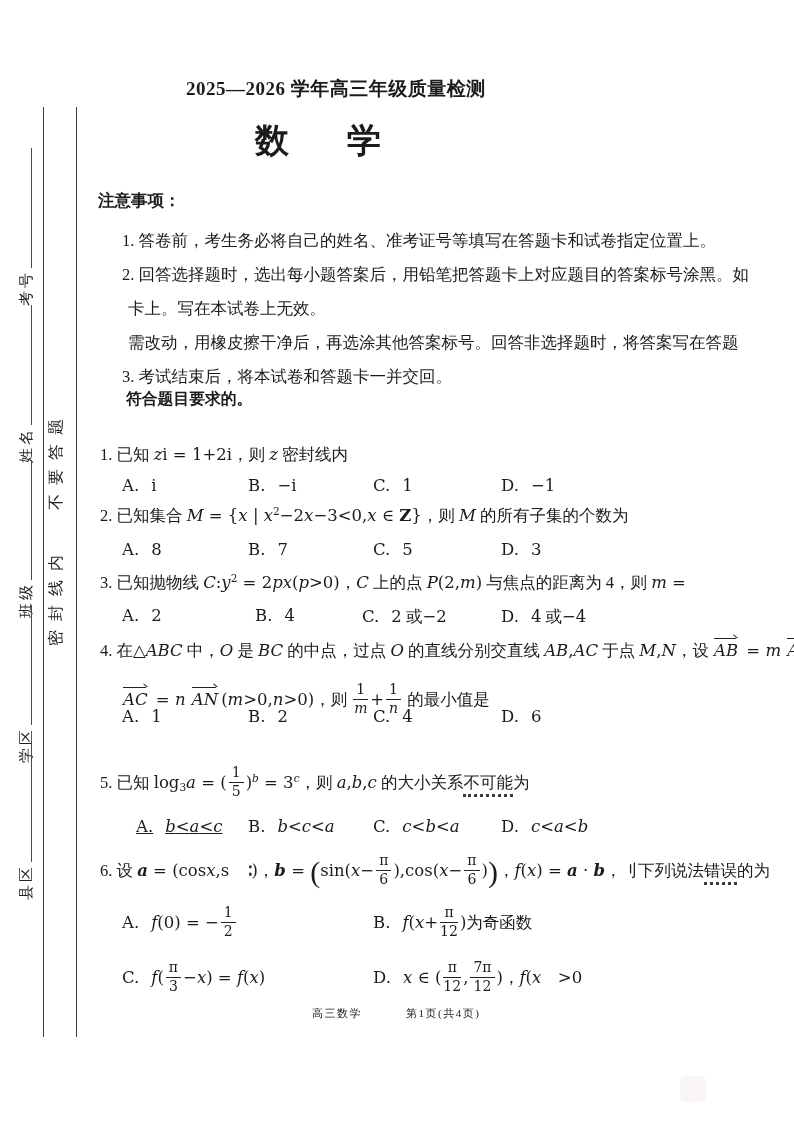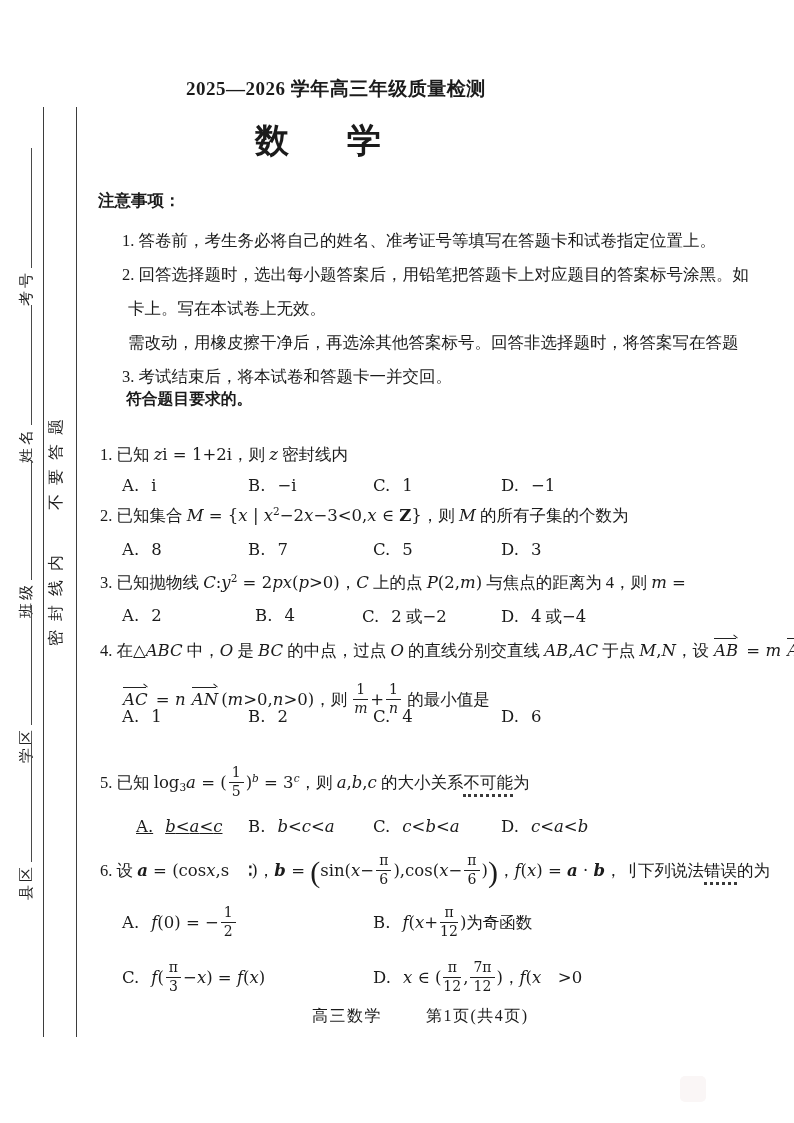--- a/index.html
+++ b/index.html
@@ -50,21 +50,21 @@
   sup.it,sub.it{font-style:italic;}
   .frac{display:inline-block;text-align:center;vertical-align:-0.55em;line-height:1.05;font-size:14px;margin:0 2px;}
   .fn{display:block;border-bottom:1.2px solid #222;padding:0 3px 1px;}
   .fd{display:block;padding-top:1px;}
   .vec{font-family:"DejaVu Serif",serif;font-style:italic;position:relative;margin:0 3px 0 1px;}
   .vec::before{content:"";position:absolute;top:-3px;left:0;right:2px;border-top:1.2px solid #222;}
   .vec::after{content:"";position:absolute;top:-5.5px;right:0;width:5px;border-top:1.2px solid #222;transform:rotate(38deg);}
   .big{font-size:30px;line-height:0;vertical-align:-6px;font-weight:400;}
   .emdot{border-bottom:3px dotted #3a3a3a;padding-bottom:1.5px;}
   
-  .foot{left:312px;top:1006px;font-size:16px;letter-spacing:1.5px;white-space:nowrap;}
+  .foot{left:312px;top:1006px;font-size:11px;letter-spacing:1.5px;white-space:nowrap;}
   .foot .gap{display:inline-block;width:44px;}
   .stain{left:680px;top:1076px;width:26px;height:26px;background:#faf6f6;border-radius:5px;}
 </style>
 </head>
 <body>
 
 <div class="seal-line" style="left:43px;"></div>
 <div class="seal-line" style="left:76px;"></div>
 
 <div class="seal-text"><span>密封线内</span><span class="seal-gap"></span><span>不要答题</span></div>

